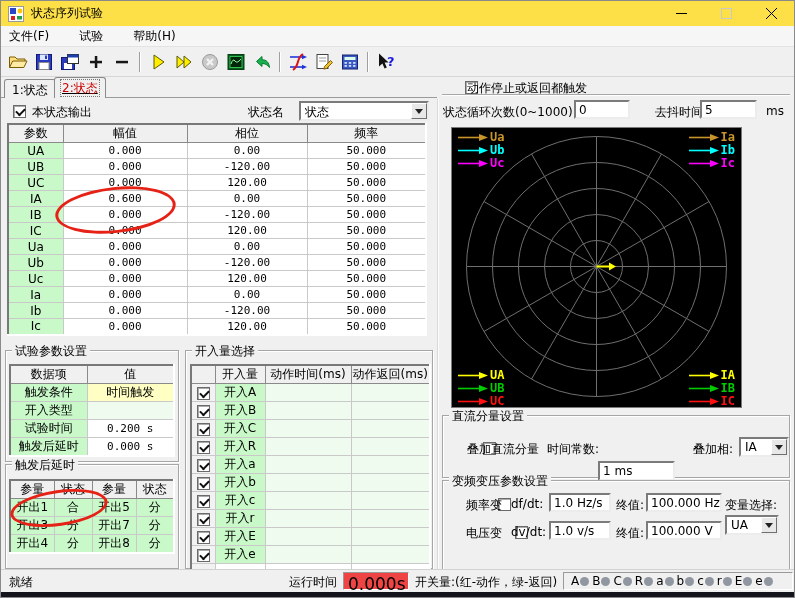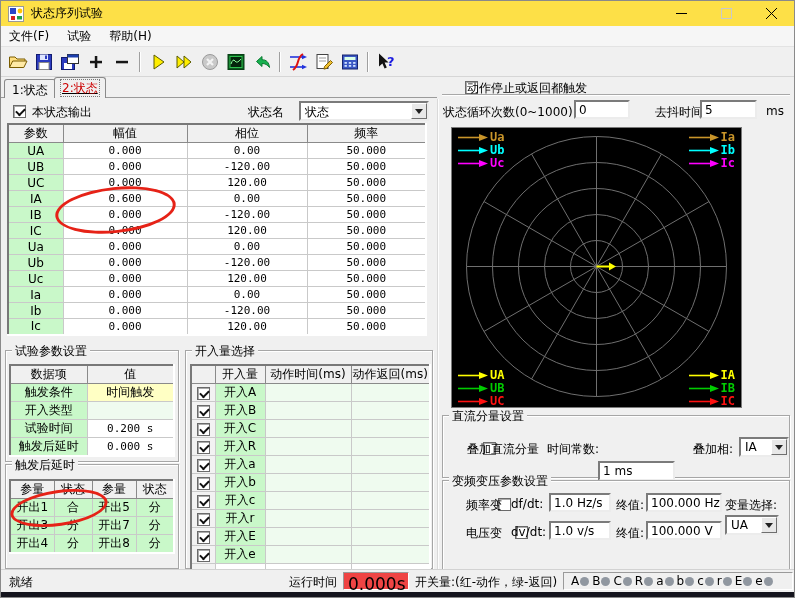--- a/index.html
+++ b/index.html
@@ -11,21 +11,21 @@
   
   .titlebar { position:absolute; left:0; top:0; right:0; height:25px; background:#fde047;
               display:flex; align-items:center; }
   .appicon { margin-left:7px; }
   .title-text { margin-left:7px; font-size:12px; }
   .win-btns { position:absolute; right:0; top:0; display:flex; height:25px; }
   .win-btn { width:45px; height:25px; display:flex; align-items:center; justify-content:center; }
 
   
   .menubar { position:absolute; left:0; top:25px; right:0; height:21px; background:#f6f6f6;
-             display:flex; align-items:center; border-bottom:1px solid #e3e3e3; }
+             display:flex; align-items:center; border-bottom:1px solid #e3e3e3;gap:12px; }
   .menu-item { padding:2px 10px 2px 8px; }
 
   
   .toolbar { position:absolute; left:0; top:46px; right:0; height:30px; display:flex;
              align-items:center; padding-left:4px; border-bottom:1px solid #d6d6d6; }
   .tb-btn { width:26px; height:26px; display:flex; align-items:center; justify-content:center; }
   .tb-sep { width:2px; height:20px; margin:0 4px; border-left:1px solid #9f9f9f; border-right:1px solid #fff; }
 
   
   .tabstrip { position:absolute; left:0; top:76px; width:436px; height:21px; }

